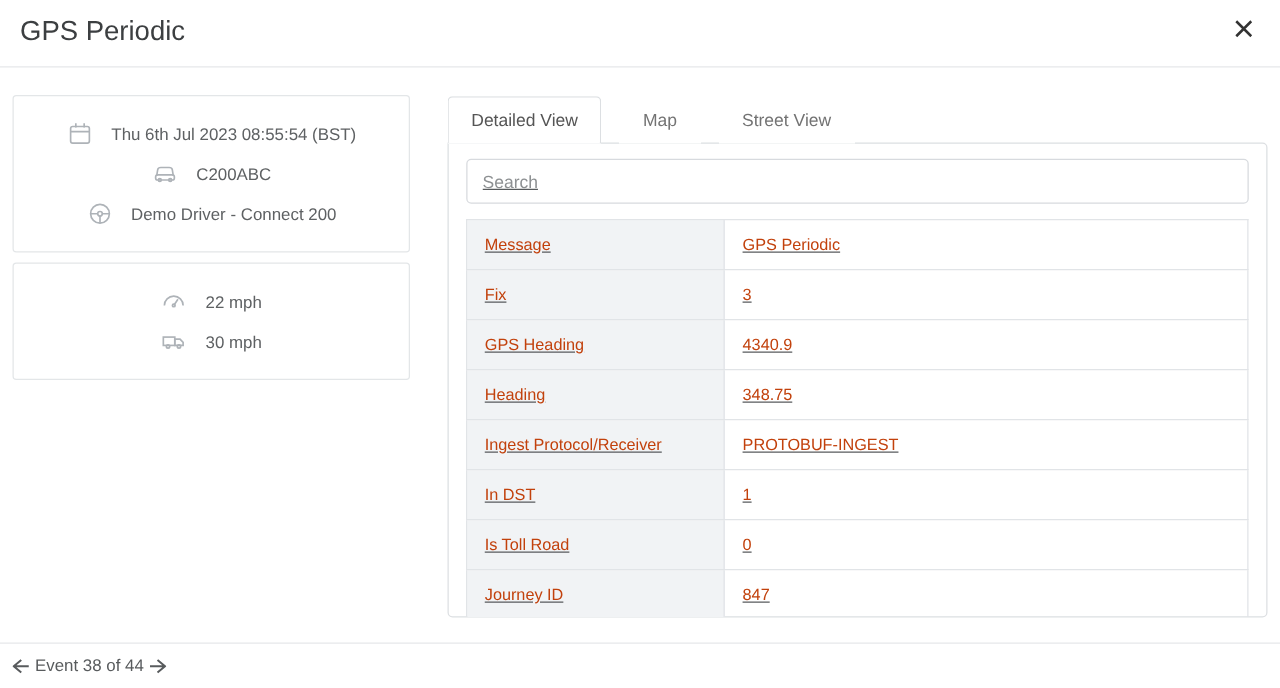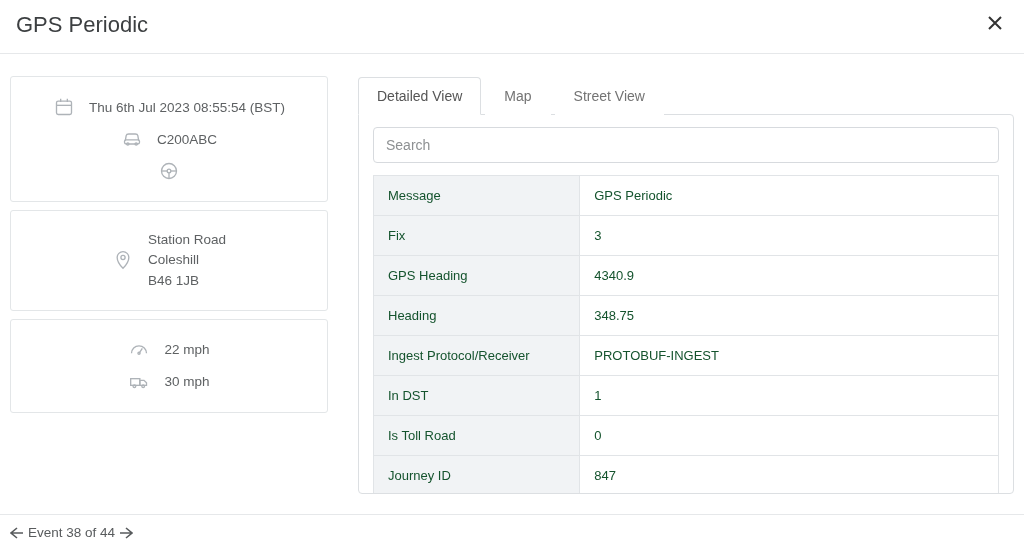--- a/index.html
+++ b/index.html
@@ -68,21 +68,21 @@
   }
   .multiline { line-height: 1.5; }
   .right {
     flex: 1;
     display: flex;
     flex-direction: column;
     min-width: 0;
   }
   .tabs {
     display: flex;
-    gap: 4px;
+    gap: 14px;
   }
   .tab {
     padding: 10px 18px;
     font-size: 14px;
     color: #737373;
     cursor: pointer;
     border: 1px solid transparent;
     border-bottom: none;
     border-radius: 4px 4px 0 0;
     position: relative;
@@ -96,20 +96,21 @@
     z-index: 2;
   }
   .panel {
     border: 1px solid #dcdfe2;
     border-radius: 0 4px 4px 4px;
     padding: 12px 14px 0 14px;
     flex: 1;
     display: flex;
     flex-direction: column;
     min-height: 0;
+    text-decoration: underline;
   }
   .search {
     width: 100%;
     padding: 9px 12px;
     font-size: 14px;
     border: 1px solid #d7dade;
     border-radius: 4px;
     color: #555;
     outline: none;
     margin-bottom: 12px;
@@ -129,21 +130,21 @@
     border-radius: 5px;
   }
   table {
     width: 100%;
     border-collapse: collapse;
     font-size: 13px;
   }
   td {
     padding: 12px 14px;
     border: 1px solid #e1e4e7;
-    color: #14532d;
+    color: #c2410c;
   }
   td.key {
     background: #f1f3f5;
     width: 33%;
   }
   .footer {
     position: absolute;
     bottom: 0;
     left: 0;
     right: 0;
@@ -213,38 +214,24 @@
       <div class="row">
         <span class="icon">
           <svg width="20" height="20" viewBox="0 0 24 24" fill="none" stroke="#aeb3b8" stroke-width="1.6">
             <circle cx="12" cy="12" r="9"></circle>
               <circle cx="12" cy="12" r="2.2"></circle>
             <line x1="3" y1="12" x2="9.8" y2="12"></line>
               <line x1="14.2" y1="12" x2="21" y2="12"></line>
               <line x1="12" y1="14.2" x2="12" y2="21"></line>
           </svg>
         </span>
+        <span>Demo Driver - Connect 200</span>
       </div>
     </div>
 
-    <div class="card">
-      <div class="row">
-        <span class="icon">
-          <svg width="20" height="20" viewBox="0 0 24 24" fill="none" stroke="#aeb3b8" stroke-width="1.6">
-            <path d="M12 22 C12 22 19 15 19 9 A7 7 0 1 0 5 9 C5 15 12 22 12 22 Z"></path>
-              <circle cx="12" cy="9" r="2.5"></circle>
-          </svg>
-        </span>
-        <span class="multiline">
-          <span>Station Road</span><br>
-          <span>Coleshill</span><br>
-          <span>B46 1JB</span>
-        </span>
-      </div>
-    </div>
 
     <div class="card">
       <div class="row">
         <span class="icon">
           <svg width="20" height="20" viewBox="0 0 24 24" fill="none" stroke="#aeb3b8" stroke-width="1.6">
             <path d="M3 16 A9 9 0 0 1 21 16"></path>
               <line x1="12" y1="16" x2="16" y2="10"></line>
               <circle cx="12" cy="16" r="1.3"></circle>
           </svg>
         </span>

